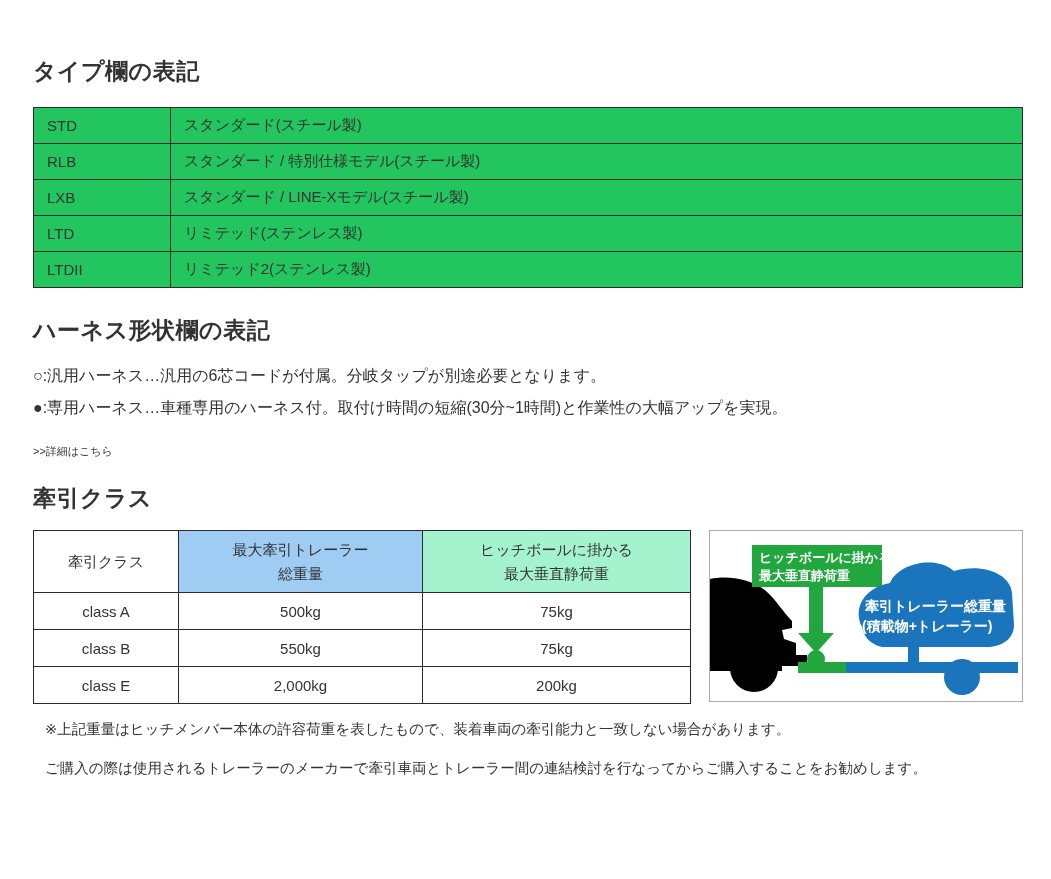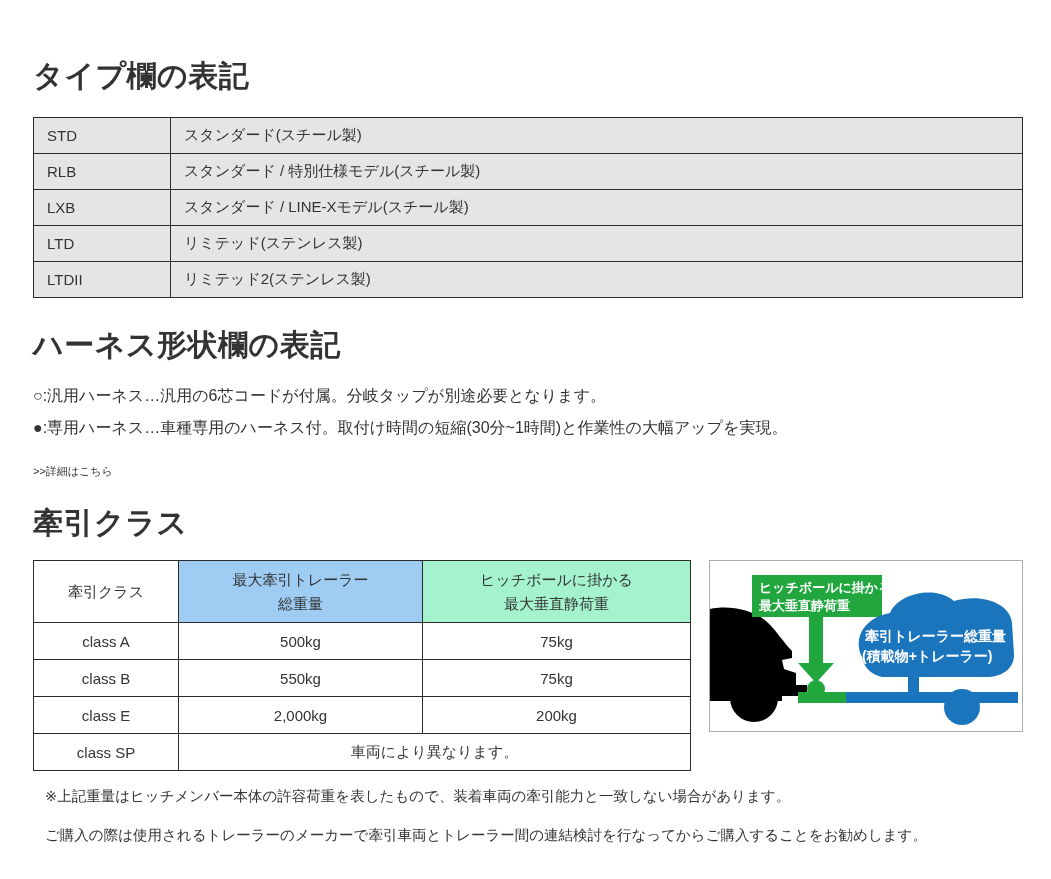--- a/index.html
+++ b/index.html
@@ -6,42 +6,42 @@
   html, body { margin: 0; padding: 0; }
   body {
     width: 1051px; height: 879px;
     background: #ffffff;
     color: #333333;
     font-family: "Liberation Sans", "DejaVu Sans", sans-serif;
   }
   .content { padding: 56px 28px 0 33px; }
 
   h2.sec-title {
-    font-size: 30px;
+    font-size: 23px;
     font-weight: bold;
     color: #333333;
     margin: 0 0 20px 0;
     letter-spacing: 0.5px;
   }
 
   
   table.type-table {
     border-collapse: collapse;
     width: 990px;
     table-layout: fixed;
     margin-bottom: 27px;
   }
   table.type-table td {
     border: 1px solid #2b2b2b;
     height: 36px;
     font-size: 15px;
     color: #333333;
     padding: 2px 6px 2px 13px;
     vertical-align: middle;
-    background: #e5e5e5;
+    background: #22c55e;
   }
   table.type-table td.code { width: 137px; }
 
   
   .harness-line {
     font-size: 16px;
     margin: 0 0 11px 0;
     color: #333333;
   }
   .details-link {
@@ -153,24 +153,20 @@
         </tr>
         <tr>
           <td>class B</td>
           <td>550kg</td>
           <td>75kg</td>
         </tr>
         <tr>
           <td>class E</td>
           <td>2,000kg</td>
           <td>200kg</td>
-        </tr>
-        <tr>
-          <td>class SP</td>
-          <td colspan="2">車両により異なります。</td>
         </tr>
       </tbody>
     </table>
 
     <div class="illus-box">
       <svg width="316" height="170" viewBox="0 0 316 170" xmlns="http://www.w3.org/2000/svg">
 
         <g>
           <path fill="#000000" d="M0,48 C18,44 42,48 56,60 C66,69 74,82 82,90 L82,97 L72,99 L74,108 L86,112 L86,124 L97,124 L97,135 L72,135 L72,140 L0,140 Z"></path>
           <circle cx="44" cy="137" r="24" fill="#000000"></circle>

